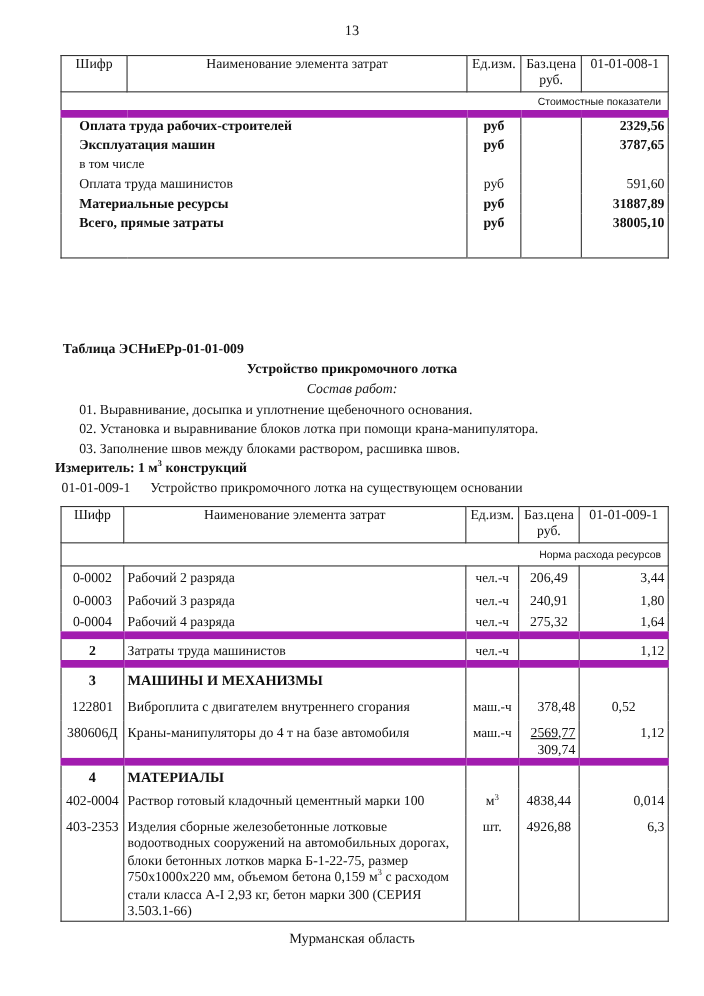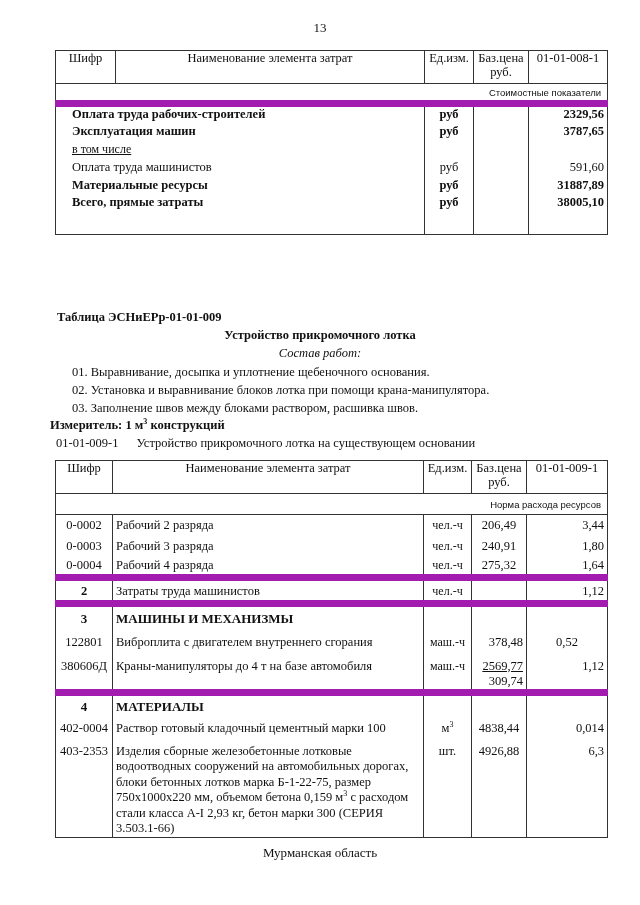--- a/index.html
+++ b/index.html
@@ -63,21 +63,21 @@
     <td class="bl bt bold c" style="vertical-align:middle;">руб</td>
     <td class="bl bt"></td>
     <td class="bl br bt bold r" style="vertical-align:middle;">2329,56</td>
   </tr>
   <tr style="height:18px;">
     <td colspan="2" class="bl bold" style="padding-left:16px; vertical-align:middle;">Эксплуатация машин</td>
     <td class="bl bold c" style="vertical-align:middle;">руб</td>
     <td class="bl"></td>
     <td class="bl br bold r" style="vertical-align:middle;">3787,65</td>
   </tr>
-  <tr style="height:18px;text-decoration:underline;">
+  <tr style="height:18px;">
     <td colspan="2" class="bl" style="padding-left:16px; vertical-align:middle; font-size:12px;">в том числе</td>
     <td class="bl c"></td>
     <td class="bl"></td>
     <td class="bl br r"></td>
   </tr>
   <tr style="height:18px;">
     <td colspan="2" class="bl" style="padding-left:16px; vertical-align:middle;">Оплата труда машинистов</td>
     <td class="bl c" style="vertical-align:middle;">руб</td>
     <td class="bl"></td>
     <td class="bl br r" style="vertical-align:middle;">591,60</td>

